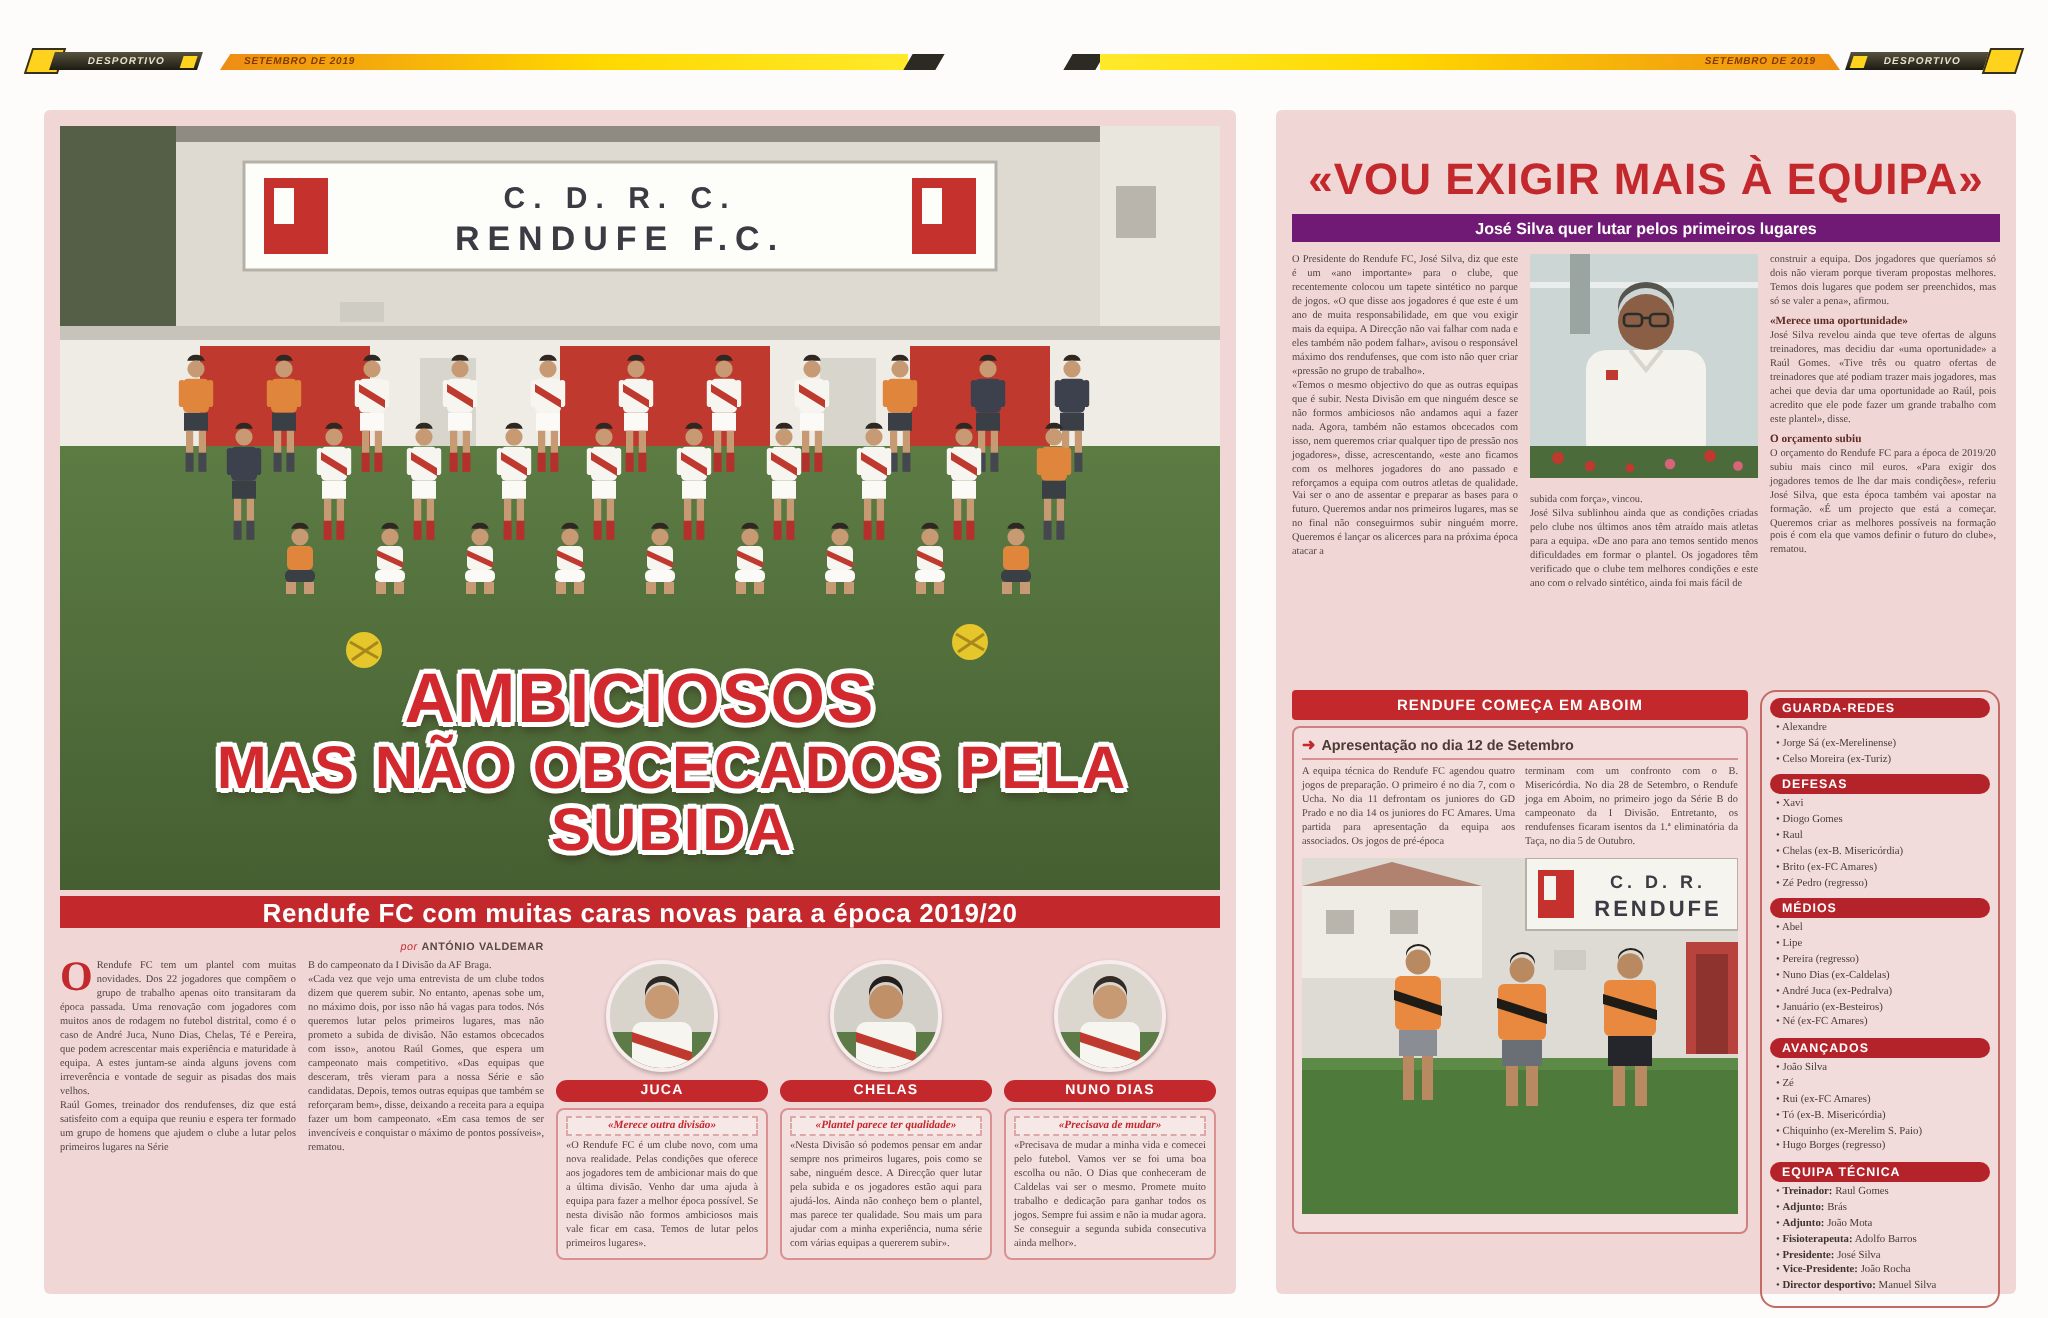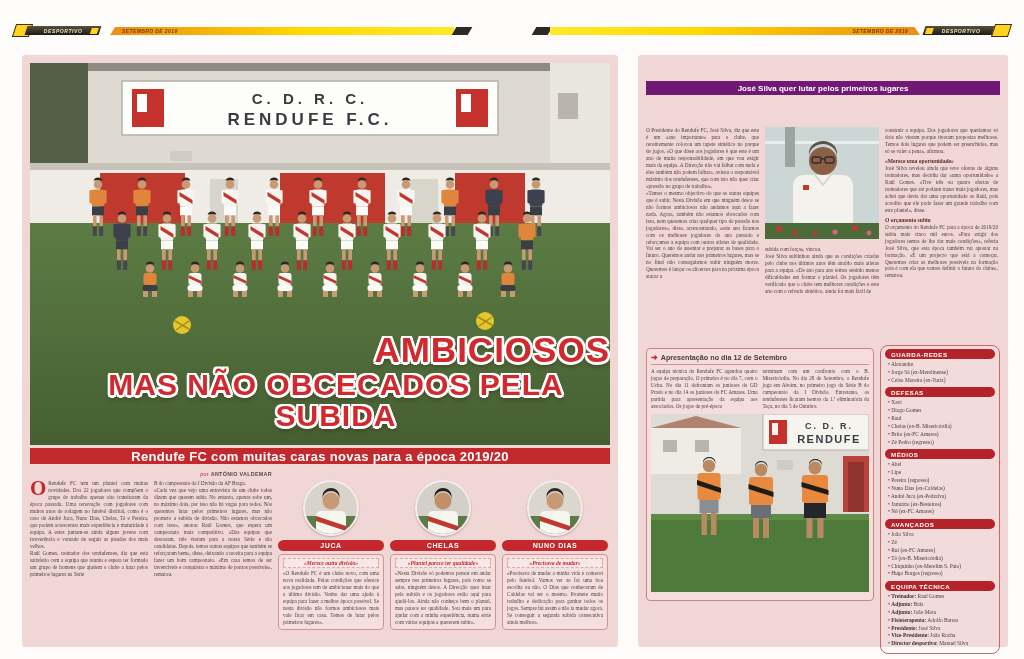--- a/index.html
+++ b/index.html
@@ -19,21 +19,21 @@
 
   
   .panel{position:absolute;top:55px;height:592px;background:#f1d6d6;border-radius:3px;}
   #panel-left{left:22px;width:596px;}
   #panel-right{left:638px;width:370px;}
 
   
   .photo-wrap{position:absolute;left:8px;top:8px;width:580px;height:382px;overflow:hidden;}
   .headline{position:absolute;left:0;right:0;bottom:14px;text-align:center;font-weight:bold;color:#d2292e;line-height:1.04;letter-spacing:1px;
     text-shadow:-2px -2px 0 #fff,2px -2px 0 #fff,-2px 2px 0 #fff,2px 2px 0 #fff,-2.5px 0 0 #fff,2.5px 0 0 #fff,0 -2.5px 0 #fff,0 2.5px 0 #fff,0 4px 5px rgba(40,20,10,.5);}
-  .headline .l1{font-size:35px;display:block;text-align:right;}
+  .headline .l1{font-size:35px;display:block;}
   .headline .l2{font-size:30px;display:block;padding-left:32px;}
   .subbanner{position:absolute;left:8px;top:393px;width:580px;height:16px;background:#c3282c;color:#fff;
     font-size:13px;font-weight:bold;display:flex;align-items:center;justify-content:center;letter-spacing:.3px;}
 
   
   .serif{font-family:"Liberation Serif",serif;color:#4d443f;}
   .coltext{font-size:5.2px;line-height:1.34;text-align:justify;white-space:pre-line;}
   .byline{font-size:5.4px;font-weight:bold;color:#5a4a42;text-align:right;letter-spacing:.3px;}
   .byline .por{color:#c3282c;font-weight:normal;font-style:italic;}
   .dropcap{float:left;font-family:"Liberation Serif",serif;font-size:21px;line-height:17px;font-weight:bold;color:#c3282c;margin:0 2px 0 0;}
@@ -302,20 +302,21 @@
           <div class="qtitle serif">«Precisava de mudar»</div>
           <div class="serif coltext">«Precisava de mudar a minha vida e comecei pelo futebol. Vamos ver se foi uma boa escolha ou não. O Dias que conheceram de Caldelas vai ser o mesmo. Promete muito trabalho e dedicação para ganhar todos os jogos. Sempre fui assim e não ia mudar agora. Se conseguir a segunda subida consecutiva ainda melhor».</div>
         </div>
       </div>
     </div>
   </div>
 </div>
 
 <div class="panel" id="panel-right">
   <div id="right-head">
+    <div id="right-headline">«VOU EXIGIR MAIS À EQUIPA»</div>
     <div id="right-subbanner">José Silva quer lutar pelos primeiros lugares</div>
   </div>
 
   <div id="right-article">
     <div class="txtcol serif coltext" style="flex-basis:113px;width:113px;">O Presidente do Rendufe FC, José Silva, diz que este é um «ano importante» para o clube, que recentemente colocou um tapete sintético no parque de jogos. «O que disse aos jogadores é que este é um ano de muita responsabilidade, em que vou exigir mais da equipa. A Direcção não vai falhar com nada e eles também não podem falhar», avisou o responsável máximo dos rendufenses, que com isto não quer criar «pressão no grupo de trabalho».
 «Temos o mesmo objectivo do que as outras equipas que é subir. Nesta Divisão em que ninguém desce se não formos ambiciosos não andamos aqui a fazer nada. Agora, também não estamos obcecados com isso, nem queremos criar qualquer tipo de pressão nos jogadores», disse, acrescentando, «este ano ficamos com os melhores jogadores do ano passado e reforçamos a equipa com outros atletas de qualidade. Vai ser o ano de assentar e preparar as bases para o futuro. Queremos andar nos primeiros lugares, mas se no final não conseguirmos subir ninguém morre. Queremos é lançar os alicerces para na próxima época atacar a</div>
     <div class="txtcol" style="flex-basis:114px;width:114px;">
       <svg class="jose-photo" viewBox="0 0 114 112" preserveAspectRatio="none">
         <rect width="114" height="112" fill="#ccd6d4"></rect>
         <rect x="0" y="14" width="114" height="3" fill="#e9eeec"></rect>
@@ -342,20 +343,21 @@
     <div class="txtcol" style="flex-basis:113px;width:113px;">
       <div class="serif coltext">construir a equipa. Dos jogadores que queríamos só dois não vieram porque tiveram propostas melhores. Temos dois lugares que podem ser preenchidos, mas só se valer a pena», afirmou.</div>
       <div class="rp-sub serif">«Merece uma oportunidade»</div>
       <div class="serif coltext">José Silva revelou ainda que teve ofertas de alguns treinadores, mas decidiu dar «uma oportunidade» a Raúl Gomes. «Tive três ou quatro ofertas de treinadores que até podiam trazer mais jogadores, mas achei que devia dar uma oportunidade ao Raúl, pois acredito que ele pode fazer um grande trabalho com este plantel», disse.</div>
       <div class="rp-sub serif">O orçamento subiu</div>
       <div class="serif coltext">O orçamento do Rendufe FC para a época de 2019/20 subiu mais cinco mil euros. «Para exigir dos jogadores temos de lhe dar mais condições», referiu José Silva, que esta época também vai apostar na formação. «É um projecto que está a começar. Queremos criar as melhores possíveis na formação pois é com ela que vamos definir o futuro do clube», rematou.</div>
     </div>
   </div>
 
   <div id="aboim">
+    <div class="hdr">RENDUFE COMEÇA EM ABOIM</div>
     <div class="box">
       <div class="kicker">
         <span class="arrow">➜</span>
         <span class="ktext">Apresentação no dia 12 de Setembro</span>
       </div>
       <div class="cols">
         <div class="c serif coltext">A equipa técnica do Rendufe FC agendou quatro jogos de preparação. O primeiro é no dia 7, com o Ucha. No dia 11 defrontam os juniores do GD Prado e no dia 14 os juniores do FC Amares. Uma partida para apresentação da equipa aos associados. Os jogos de pré-época</div>
         <div class="c serif coltext">terminam com um confronto com o B. Misericórdia. No dia 28 de Setembro, o Rendufe joga em Aboim, no primeiro jogo da Série B do campeonato da I Divisão. Entretanto, os rendufenses ficaram isentos da 1.ª eliminatória da Taça, no dia 5 de Outubro.</div>
       </div>
       <svg class="aboim-photo" viewBox="0 0 218 178" preserveAspectRatio="none">

